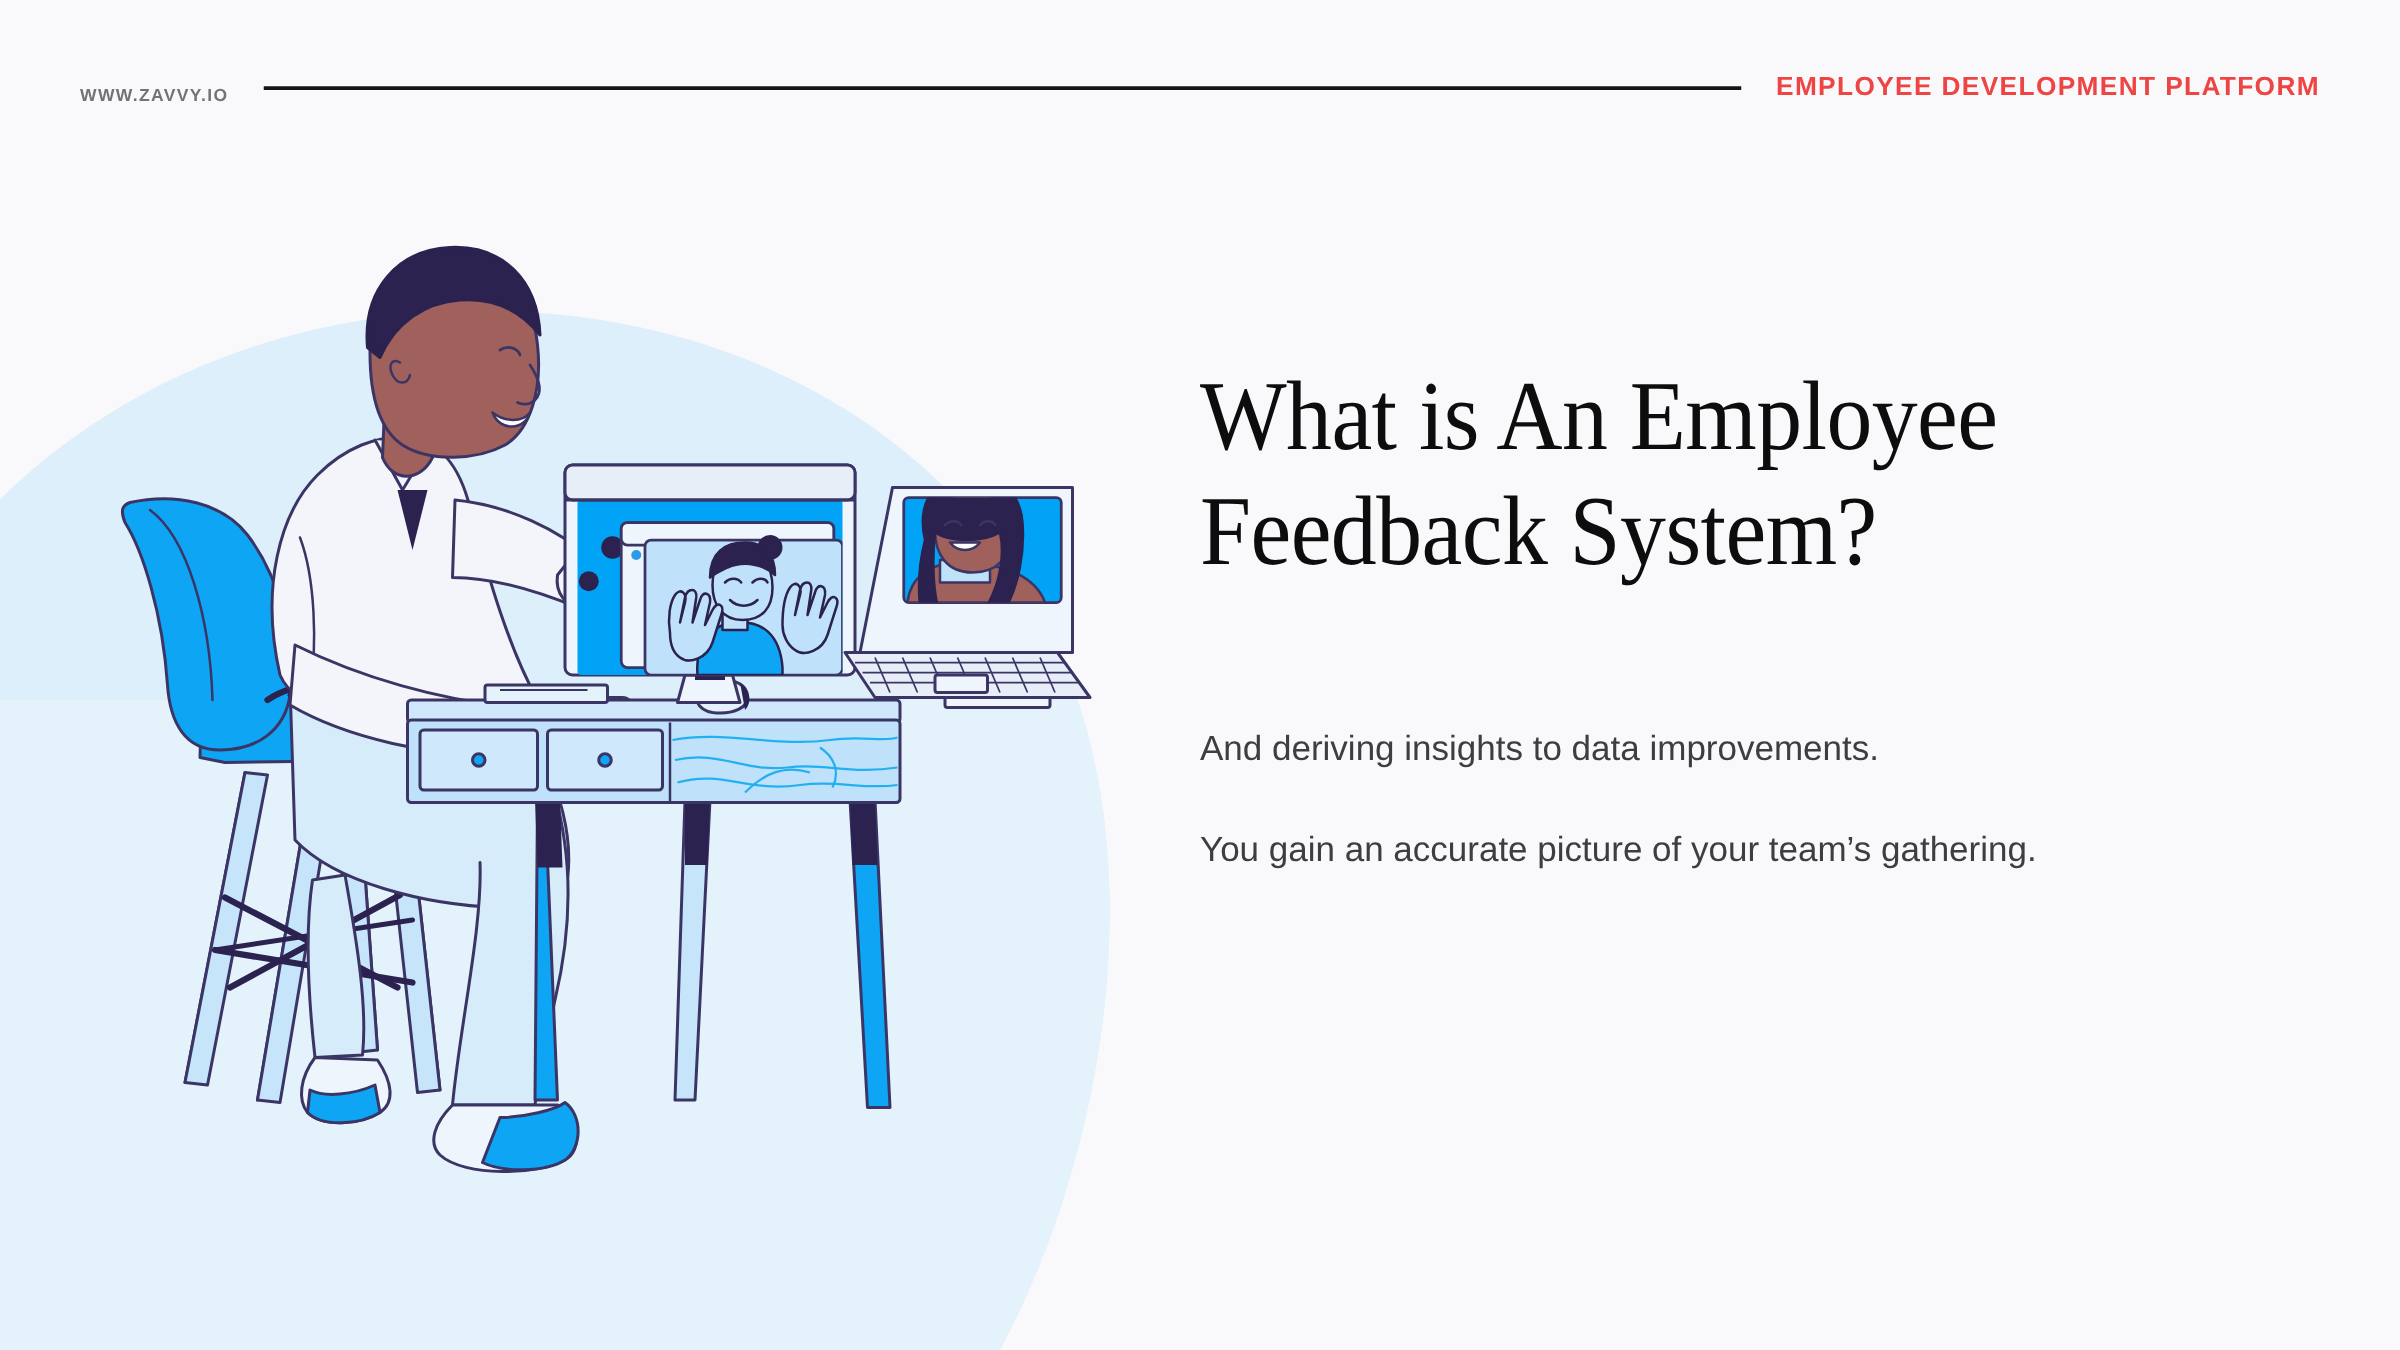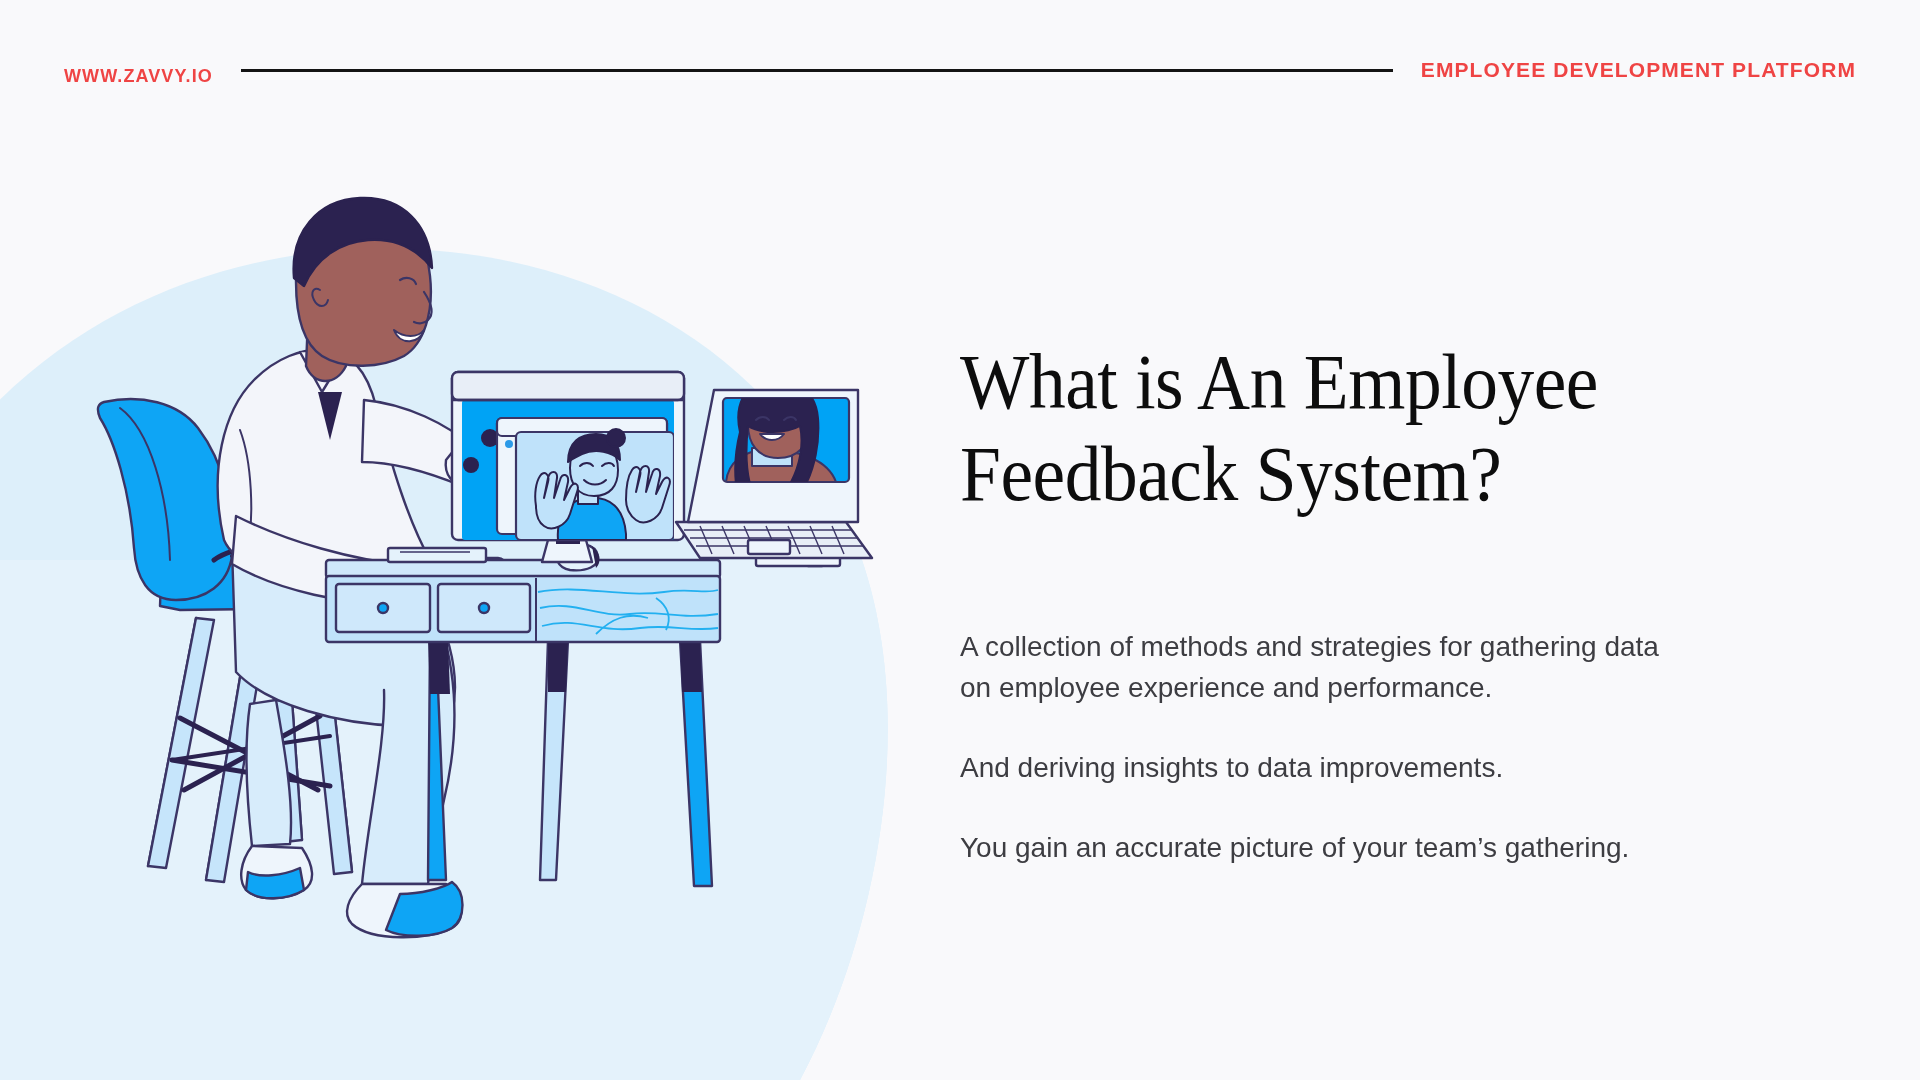--- a/index.html
+++ b/index.html
@@ -23,24 +23,24 @@
     top: 52px;
     left: 64px;
     right: 64px;
     height: 36px;
     display: flex;
     align-items: center;
     gap: 28px;
   }
   .header-left {
     font-family: "Liberation Sans", sans-serif;
-    font-size: 18px;
+    font-size: 14px;
     font-weight: 700;
     letter-spacing: 1.1px;
-    color: #ef4444;
+    color: #737373;
     white-space: nowrap;
     margin-top: 12px;
   }
   .header-rule {
     flex: 1 1 auto;
     height: 3px;
     background: #141414;
     min-width: 40px;
   }
   .header-right {
@@ -51,21 +51,20 @@
     color: #ef4444;
     white-space: nowrap;
   }
 
   
   .content {
     position: absolute;
     left: 960px;
     top: 288px;
     width: 760px;
-    margin-top: 48px;
   }
   .headline {
     font-family: "Liberation Serif", "DejaVu Serif", serif;
     font-size: 79px;
     line-height: 1.16;
     font-weight: 400;
     color: #0d0d0d;
     letter-spacing: -0.5px;
     margin: 0;
     transform: scaleX(0.93);
@@ -332,19 +331,18 @@
       </g>
     </svg>
   </div>
 
   <div class="content">
     <h1 class="headline">
       <span>What is An Employee</span><br>
       <span>Feedback System?</span>
     </h1>
     <div class="body-block">
-      <p class="body-para">A collection of methods and strategies for gathering data on employee experience and performance.</p>
       <p class="body-para">And deriving insights to data improvements.</p>
       <p class="body-para">You gain an accurate picture of your team’s gathering.</p>
     </div>
   </div>
 
 </div>
 
 </body></html>

